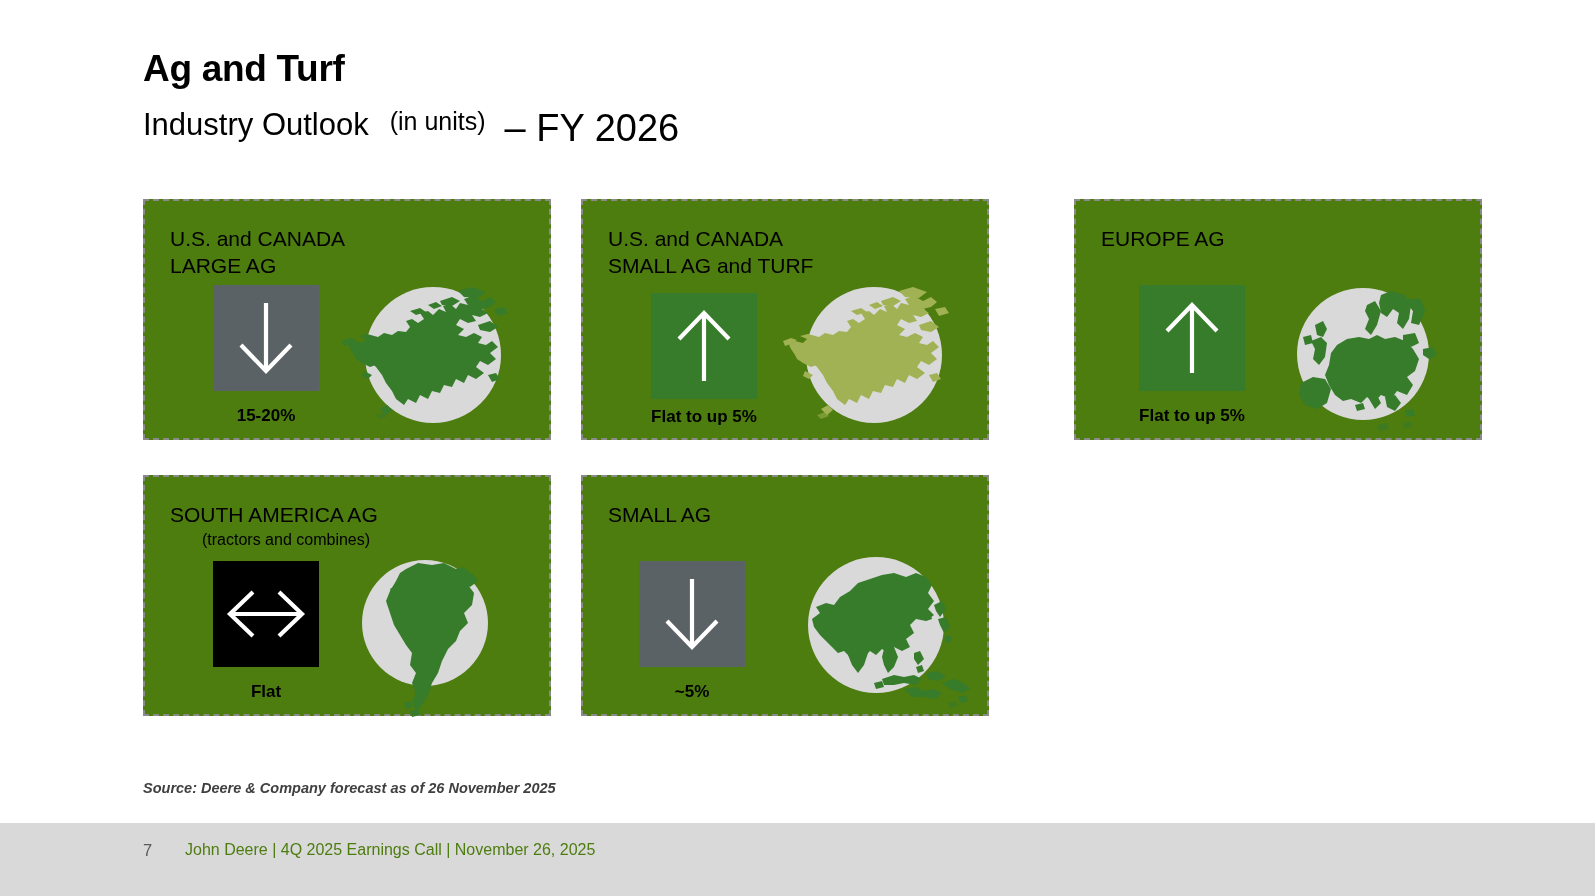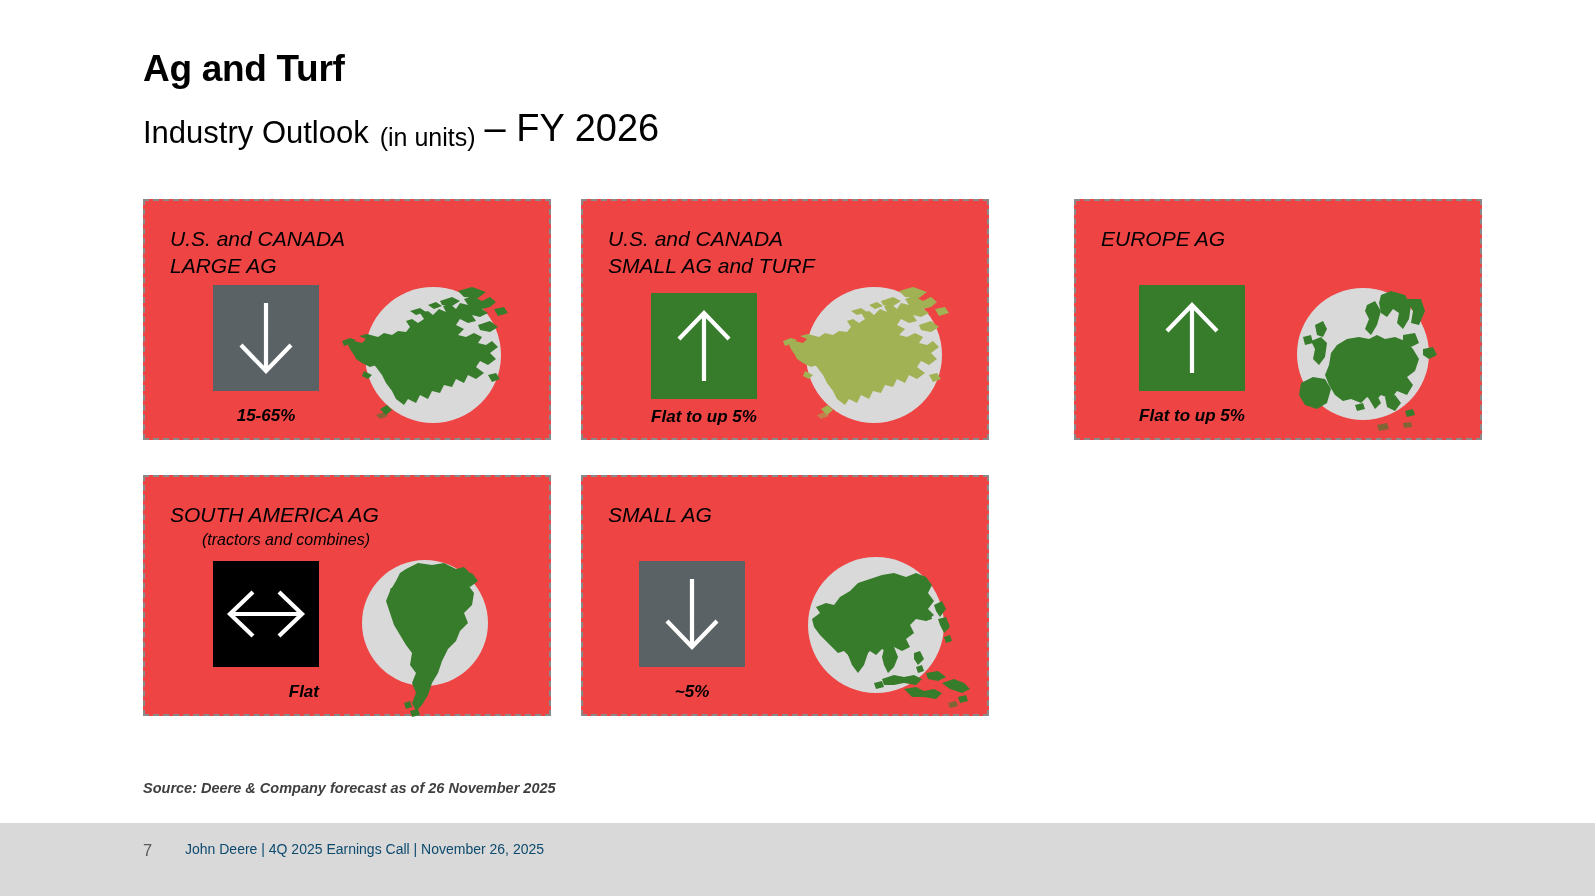--- a/index.html
+++ b/index.html
@@ -29,33 +29,33 @@
   }
   #slide-subtitle {
     position: absolute;
     left: 143px;
     top: 106px;
     font-size: 31px;
     font-weight: normal;
     line-height: 1.2;
     white-space: nowrap;
     display: flex;
-    align-items: flex-end;
+    align-items: flex-start;
+    gap: 10px;
   }
   #slide-subtitle .sub-main { font-size: 31px; }
   #slide-subtitle .sub-paren { font-size: 25px; margin-left: 11px; }
   #slide-subtitle .sub-tail  { font-size: 38px; margin-left: 9px; }
 
   
   .card {
     position: absolute;
     border: 2px dashed #8a8a8a;
-    background: #ef4444;
+    background: #4d7c0f;
     box-sizing: border-box;
-    font-style: italic;
   }
   .card-title {
     position: absolute;
     left: 25px;
     top: 24px;
     font-size: 21px;
     line-height: 27px;
     color: #000;
     white-space: pre-line;
   }
@@ -116,22 +116,22 @@
     position: absolute;
     left: 143px;
     top: 841px;
     font-size: 16.5px;
     color: #5a5a5a;
   }
   #footer-text {
     position: absolute;
     left: 185px;
     top: 841px;
-    font-size: 14px;
-    color: #0c4a6e;
+    font-size: 16px;
+    color: #4d7c0f;
     white-space: nowrap;
   }
 </style>
 </head>
 <body>
 
 <div id="slide-title">Ag and Turf</div>
 <div id="slide-subtitle">
   <span class="sub-main">Industry Outlook</span>
   <span class="sub-paren">(in units)</span>
@@ -142,21 +142,21 @@
   <div class="card-title">U.S. and CANADA
 LARGE AG</div>
 
   <span class="arrow-tile" style="left:68px; top:84px;">
     <svg viewBox="0 0 106 106">
       <rect x="0" y="0" width="106" height="106" fill="#5b6265"></rect>
       <path d="M53 18 L53 85 M28 60 L53 86 L78 60" fill="none" stroke="#ffffff" stroke-width="4.2" stroke-linecap="butt" stroke-linejoin="miter"></path>
     </svg>
   </span>
 
-  <div class="tile-value" style="left:68px; top:205px; width:106px;">15-65%</div>
+  <div class="tile-value" style="left:68px; top:205px; width:106px;">15-20%</div>
 
   <span class="map-wrap" style="left:195px; top:78px;">
     <svg width="170" height="160" viewBox="0 0 170 160">
       <circle cx="93" cy="76" r="68" fill="#d9d9d9"></circle>
       <g fill="#367c2b">
         <path d="M8,66 L14,62 L22,64 L26,60 L19,57 L27,55 L38,58 L44,54 L52,56 L58,52
                  L66,53 L70,48 L66,42 L72,40 L78,44 L84,40 L80,34 L88,32 L93,36 L99,30
                  L106,33 L103,27 L110,25 L116,30 L120,24 L128,26 L124,20 L133,17 L142,22
                  L150,18 L156,23 L150,28 L142,30 L148,34 L140,38 L132,36 L136,42 L128,44
                  L120,40 L116,46 L124,50 L118,56 L126,58 L134,54 L142,58 L138,64 L146,66
@@ -277,21 +277,21 @@
   <div class="card-title" style="top:24px;">SOUTH AMERICA AG</div>
   <div class="card-sub" style="top:53px;margin-left:32px;">(tractors and combines)</div>
 
   <span class="arrow-tile" style="left:68px; top:84px;">
     <svg viewBox="0 0 106 106">
       <rect x="0" y="0" width="106" height="106" fill="#000000"></rect>
       <path d="M18 53 L88 53 M40 31 L17 53 L40 75 M66 31 L89 53 L66 75" fill="none" stroke="#ffffff" stroke-width="4.2" stroke-linecap="butt" stroke-linejoin="miter"></path>
     </svg>
   </span>
 
-  <div class="tile-value" style="left:68px; top:205px; width:106px;text-align:right;">Flat</div>
+  <div class="tile-value" style="left:68px; top:205px; width:106px;">Flat</div>
 
   <span class="map-wrap" style="left:215px; top:76px;">
     <svg width="150" height="165" viewBox="0 0 150 165">
       <circle cx="65" cy="70" r="63" fill="#d9d9d9"></circle>
       <g fill="#367c2b">
         <path d="M46,16 L58,10 L72,12 L84,10 L96,16 L104,14 L112,22 L108,32 L114,40
                  L112,52 L104,60 L108,70 L100,78 L96,88 L88,96 L82,108 L78,120 L72,130
                  L68,142 L62,152 L56,158 L52,150 L56,140 L52,130 L56,120 L50,112 L52,100
                  L46,92 L40,82 L34,72 L30,60 L26,48 L30,38 L36,28 L40,20 Z"></path>
         <path d="M30,36 L40,30 L44,38 L34,44 Z"></path>

